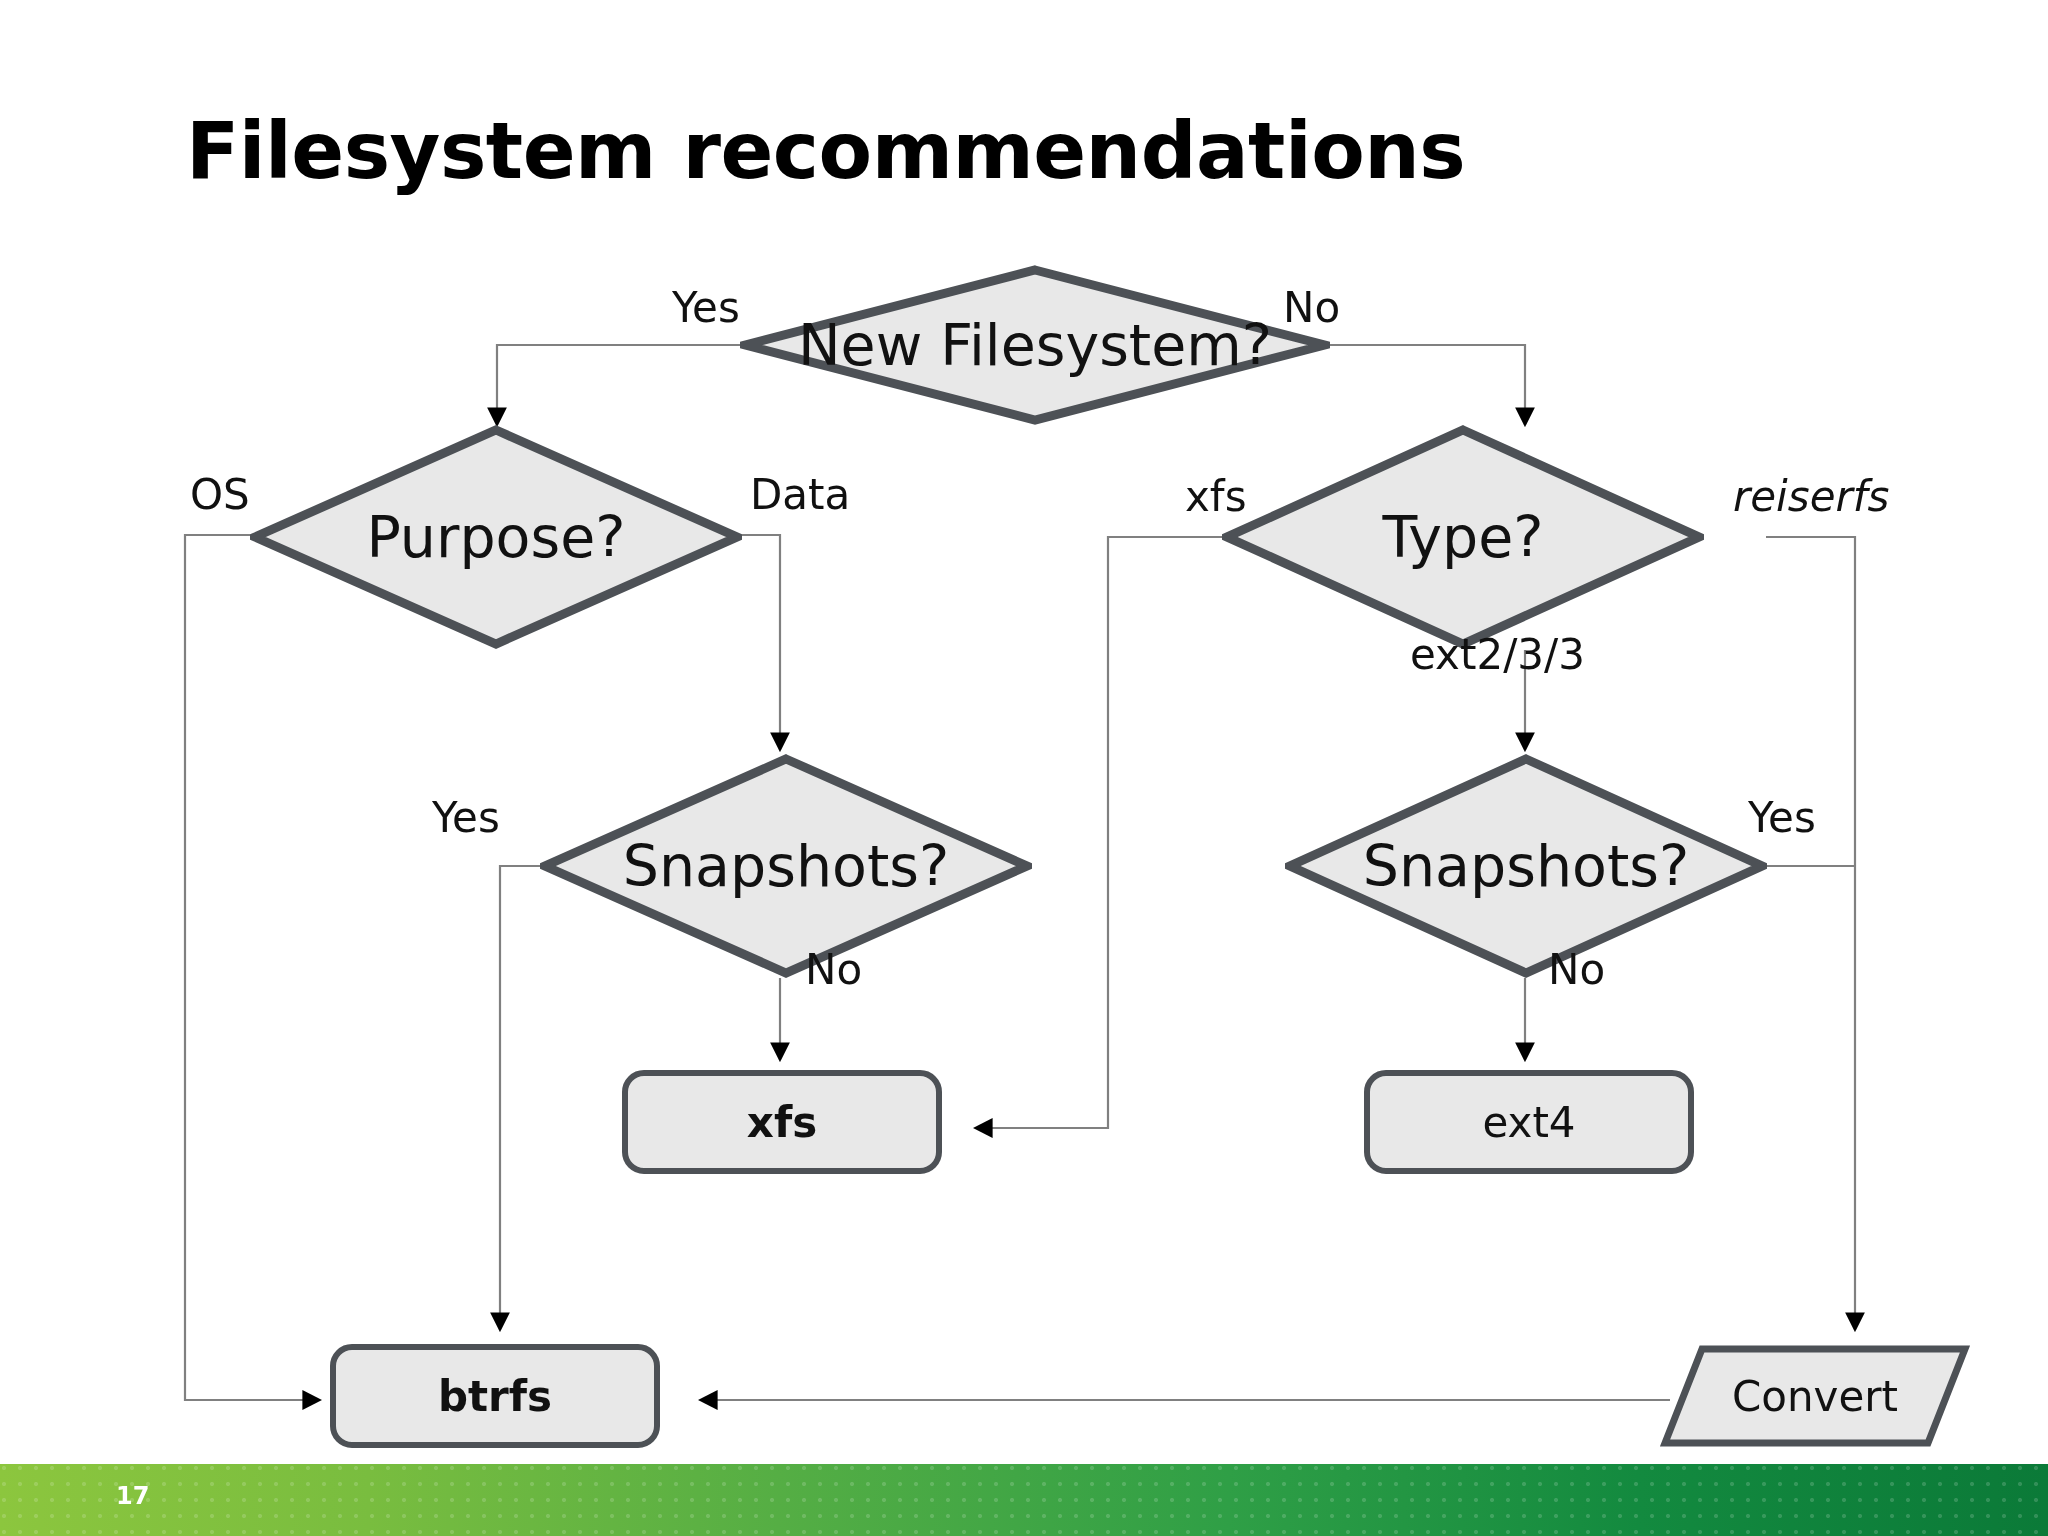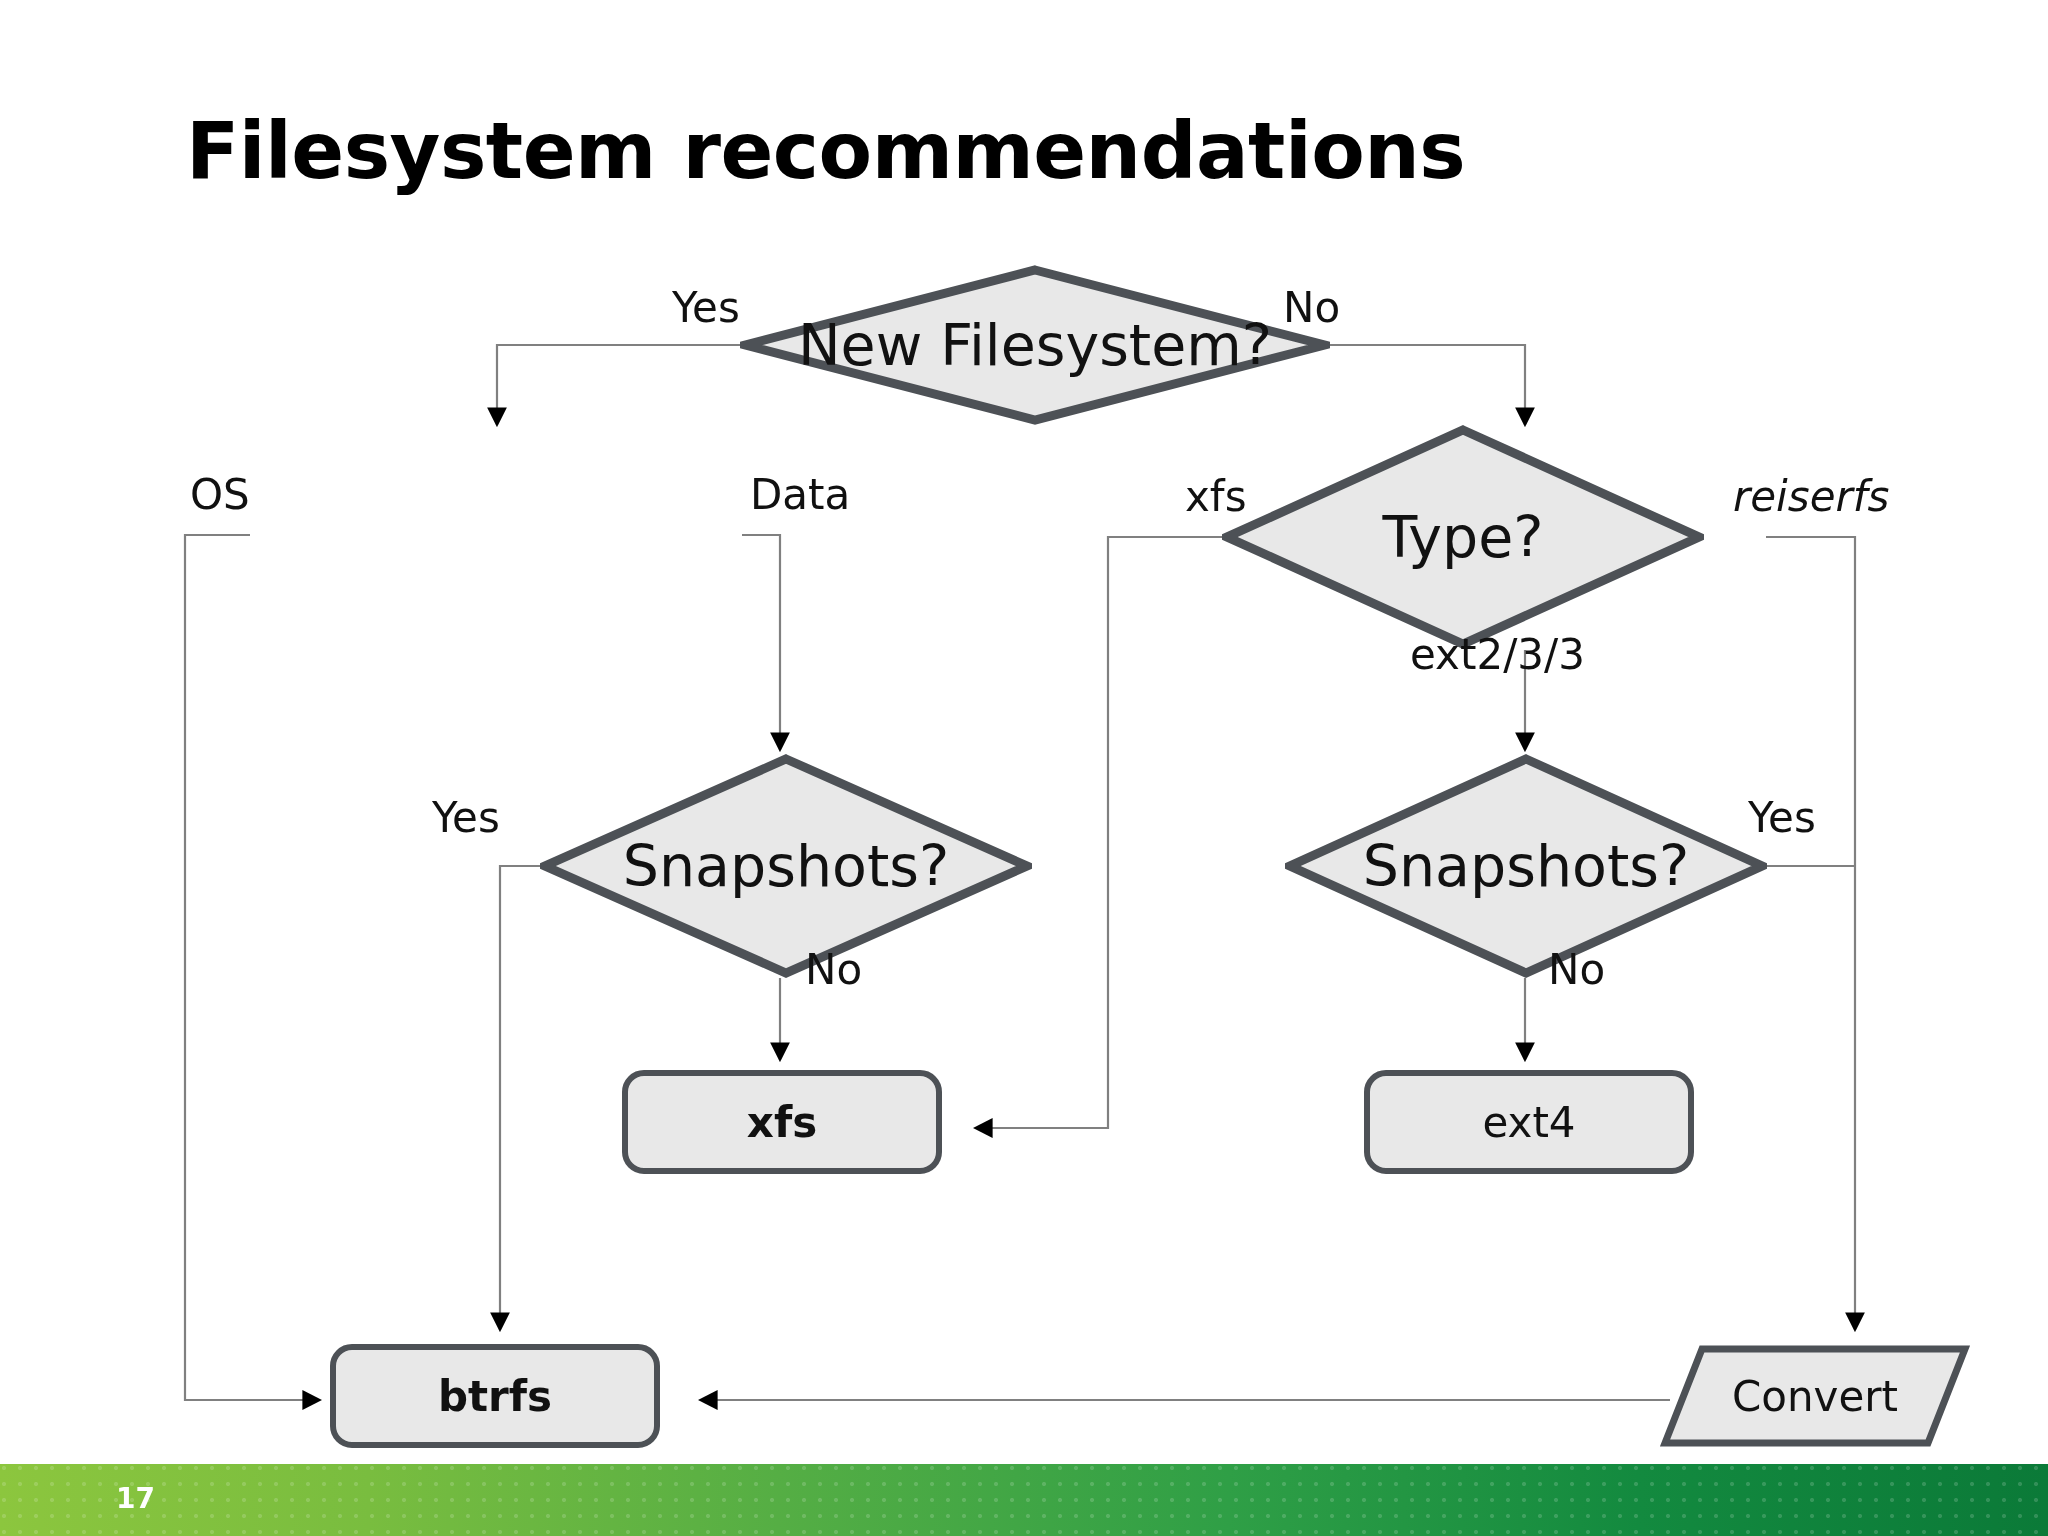--- a/index.html
+++ b/index.html
@@ -121,21 +121,21 @@
     position: absolute;
     left: 0; top: 0;
     width: 100%; height: 100%;
     background-image: radial-gradient(circle at 4px 4px, rgba(255,255,255,0.16) 2px, transparent 2.2px);
     background-size: 16px 16px;
   }
   #page-number {
     position: absolute;
     left: 116px;
     top: 18px;
-    font-size: 28px;
+    font-size: 24px;
     font-weight: bold;
     color: #ffffff;
   }
 </style>
 </head>
 <body>
 
 <div id="slide-title">Filesystem recommendations</div>
 
 <div id="diagram">
@@ -175,20 +175,26 @@
     </g>
   </svg>
 
   <div class="node diamond" style="left:740px; top:265px; width:590px; height:160px;">
     <svg class="shape" viewBox="0 0 590 160" preserveAspectRatio="none">
       <polygon points="295,5 585,80 295,155 5,80" fill="#e8e8e8" stroke="#4d5156" stroke-width="9" stroke-linejoin="miter"></polygon>
     </svg>
     <div class="node-label">New Filesystem?</div>
   </div>
 
+  <div class="node diamond" style="left:250px; top:425px; width:492px; height:224px;">
+    <svg class="shape" viewBox="0 0 492 224" preserveAspectRatio="none">
+      <polygon points="246,5 487,112 246,219 5,112" fill="#e8e8e8" stroke="#4d5156" stroke-width="9" stroke-linejoin="miter"></polygon>
+    </svg>
+    <div class="node-label">Purpose?</div>
+  </div>
 
   <div class="node diamond" style="left:1222px; top:425px; width:482px; height:224px;">
     <svg class="shape" viewBox="0 0 482 224" preserveAspectRatio="none">
       <polygon points="241,5 477,112 241,219 5,112" fill="#e8e8e8" stroke="#4d5156" stroke-width="9" stroke-linejoin="miter"></polygon>
     </svg>
     <div class="node-label">Type?</div>
   </div>
 
   <div class="node diamond" style="left:540px; top:754px; width:492px; height:224px;">
     <svg class="shape" viewBox="0 0 492 224" preserveAspectRatio="none">

